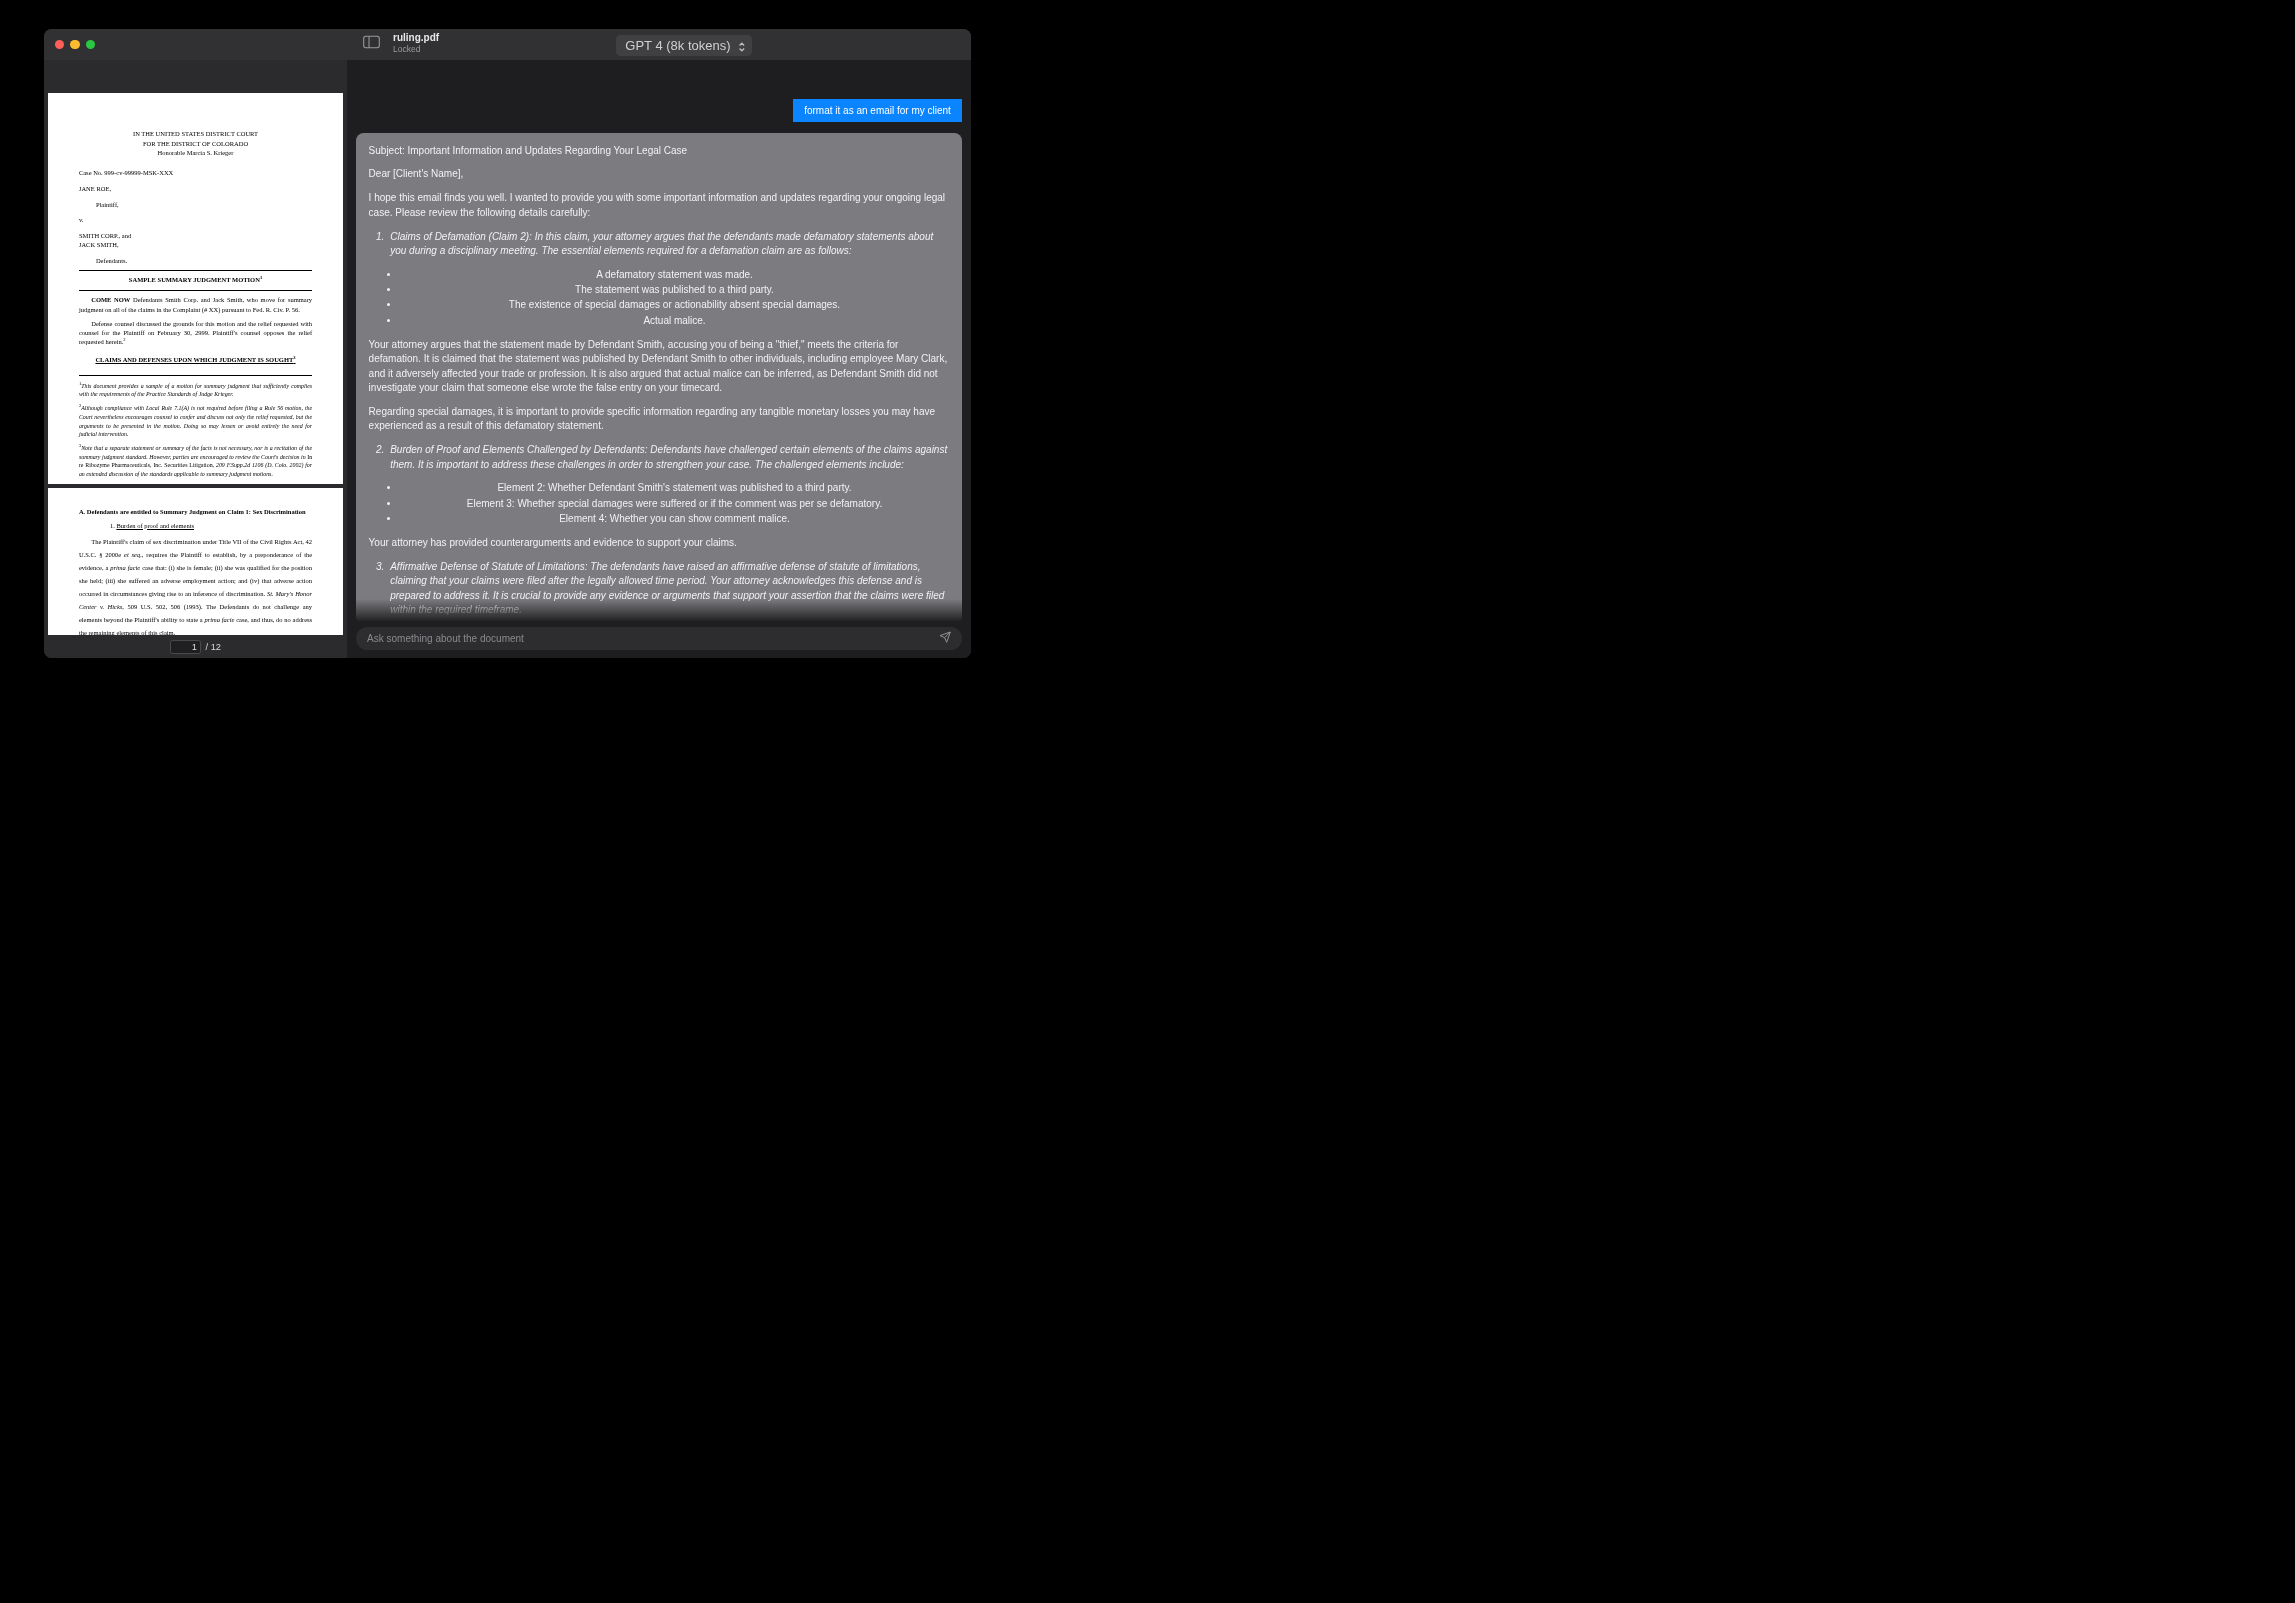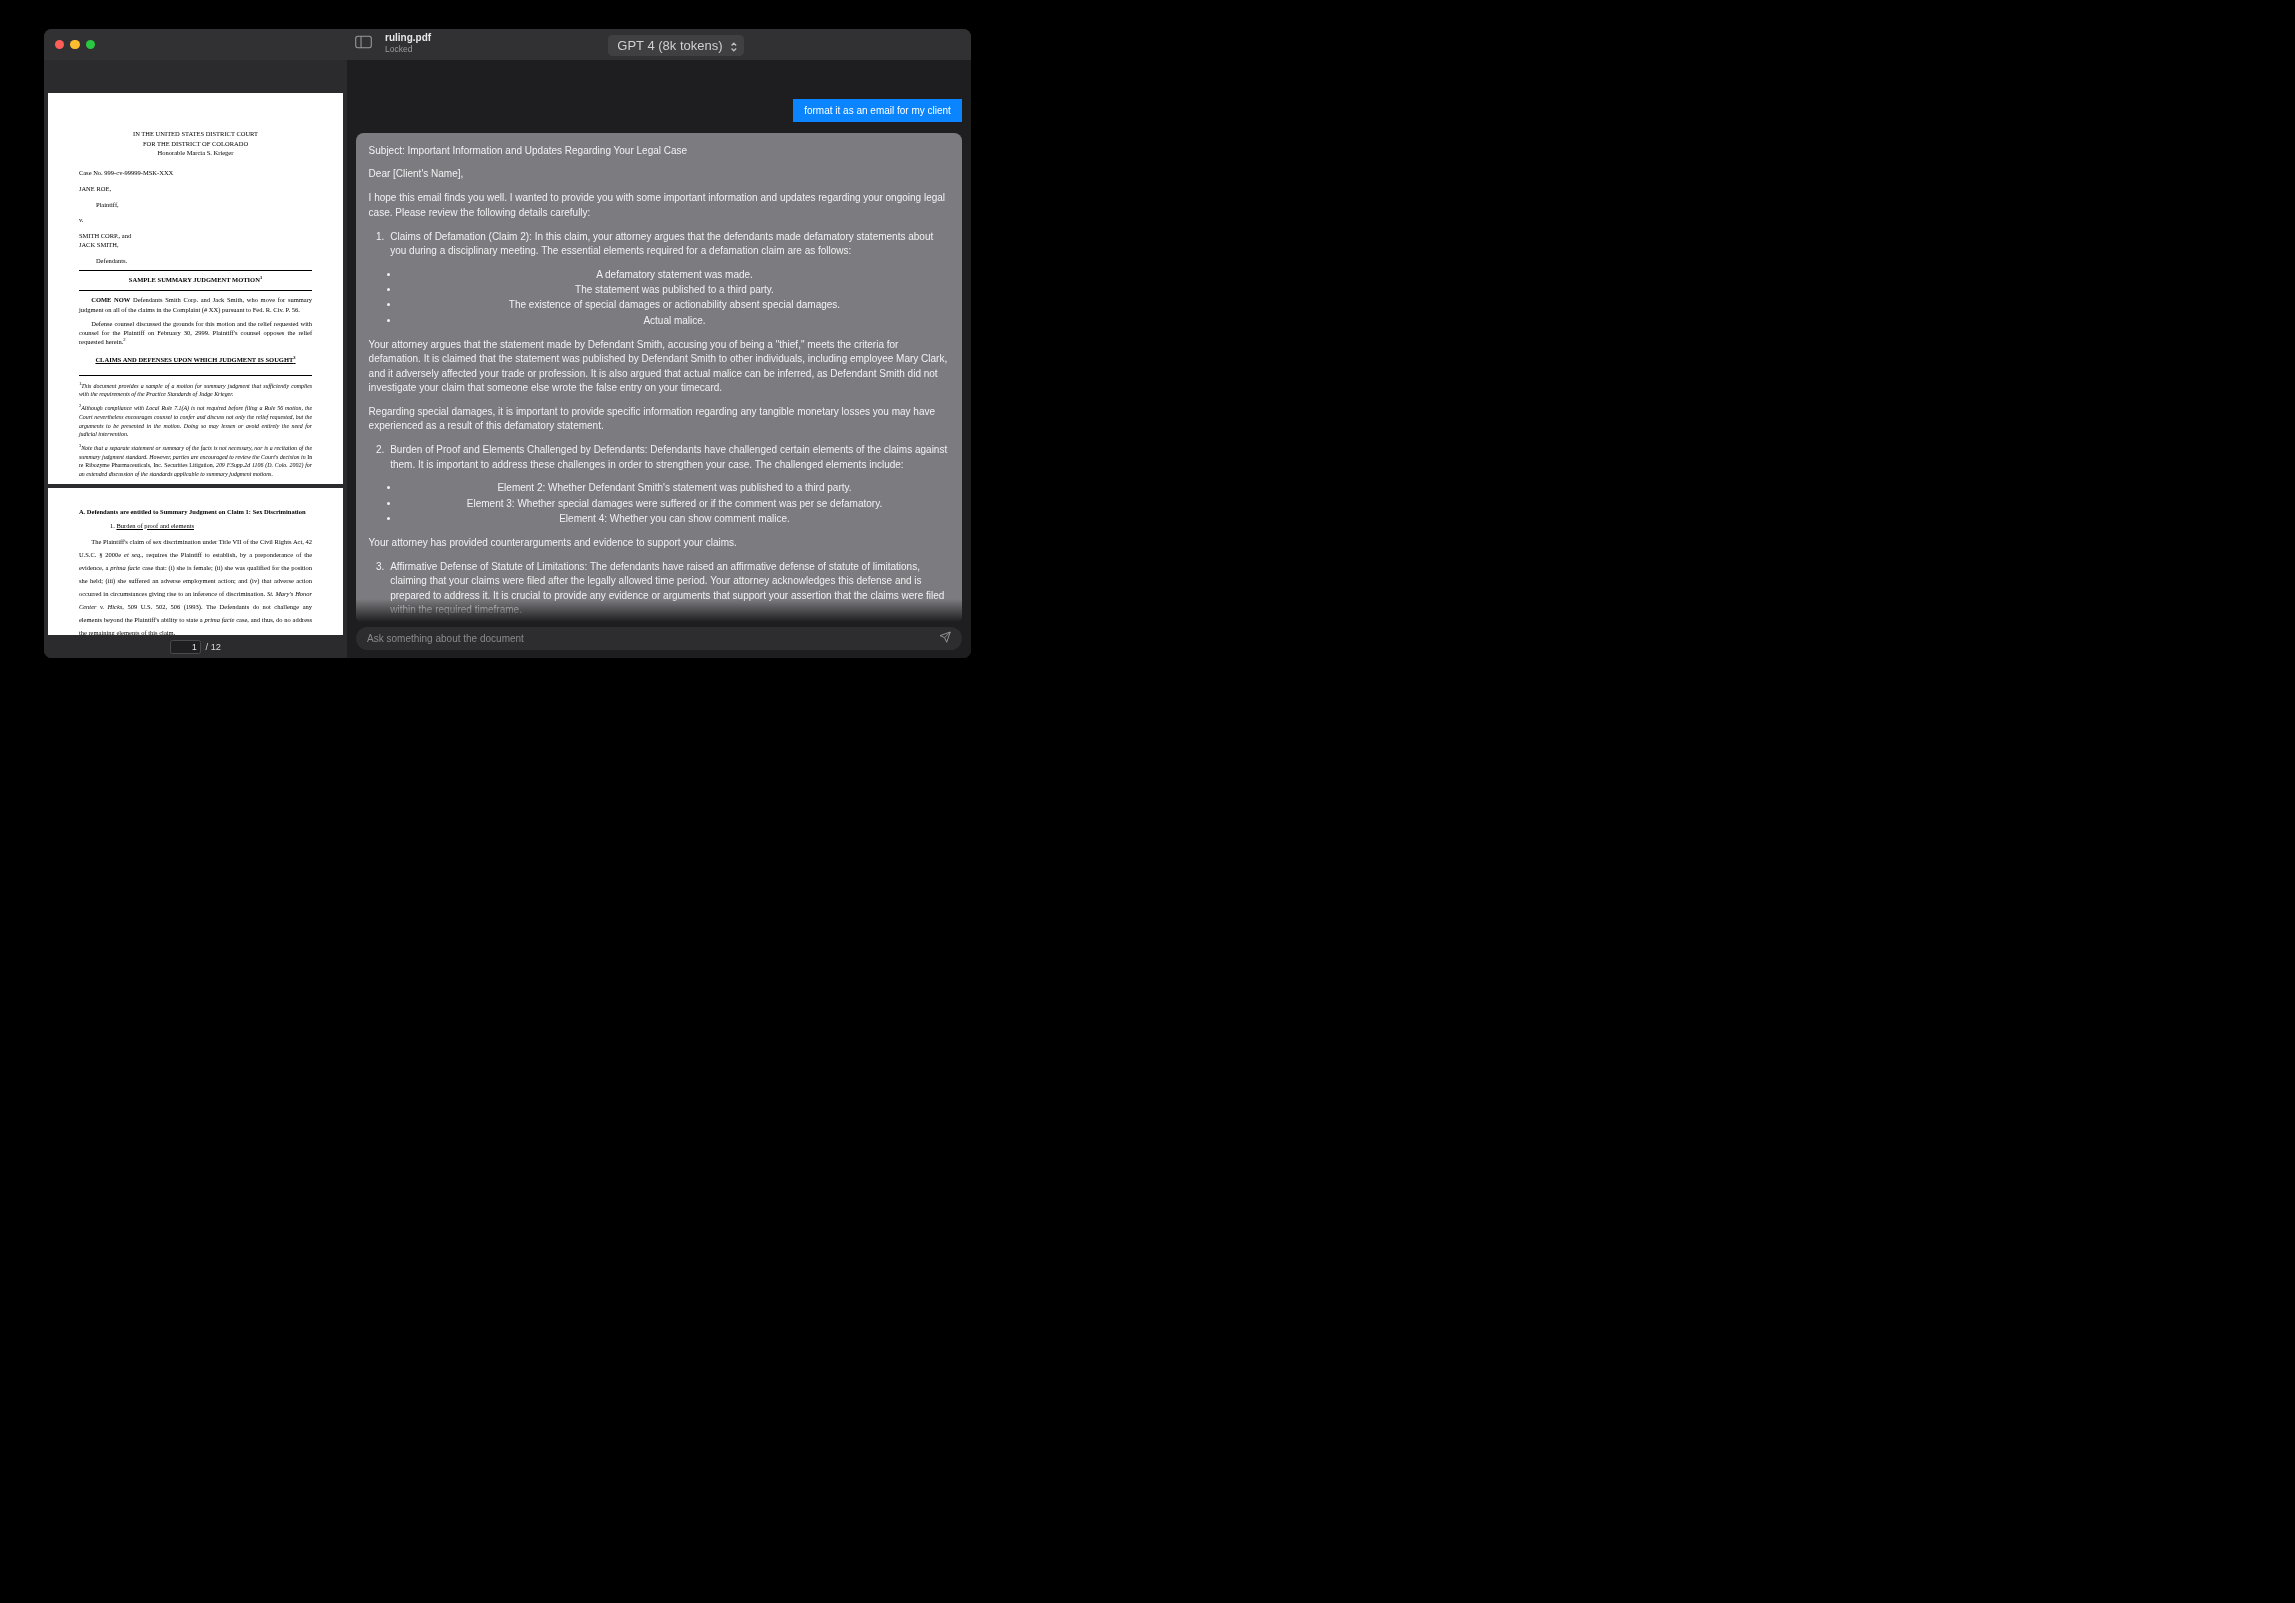--- a/index.html
+++ b/index.html
@@ -4,21 +4,21 @@
 <style>
 * { margin: 0; padding: 0; box-sizing: border-box; }
 html, body { width: 100%; height: 100%; background: #000; font-family: -apple-system, BlinkMacSystemFont, "Segoe UI", Helvetica, Arial, sans-serif; overflow: hidden; }
 .window { position: absolute; left: 44px; top: 29px; width: 927px; height: 629px; background: #2b2b2e; border-radius: 7.7px; overflow: hidden; display: flex; flex-direction: column; box-shadow: 0 15.4px 46px rgba(0,0,0,.6); }
 .titlebar { height: 31px; background: #313134; display: flex; align-items: center; padding-left: 10.8px; flex-shrink: 0; }
 .traffic { display: flex; gap: 6.2px; align-items: center; }
 .traffic .dot { width: 9.3px; height: 9.3px; border-radius: 50%; }
 .traffic .red { background: #ff5f57; }
 .traffic .yellow { background: #febc2e; }
 .traffic .green { background: #28c840; }
-.header { position: absolute; left: 0; right: 0; top: 0; height: 31px; display: flex; align-items: center; pointer-events: none; }
+.header { position: absolute; left: 8px; right: 0; top: 0; height: 31px; display: flex; align-items: center; pointer-events: none; }
 .header .sidebar-toggle-area { position: absolute; left: 311px; top: 6.2px; pointer-events: auto; }
 .sidebar-icon svg { width: 17px; height: 14px; stroke: #9a9a9e; fill: none; stroke-width: 1.5; }
 .header .title-area { position: absolute; left: 341px; top: 3.1px; pointer-events: auto; }
 .doc-title { font-size: 10px; font-weight: 600; color: #e8e8ea; line-height: 12.3px; }
 .doc-status { font-size: 8.5px; color: #9a9a9e; line-height: 10.8px; }
 .header .model-area { position: absolute; left: 564px; top: 6.2px; pointer-events: auto; }
 .model-pill { background: #404043; color: #d0d0d2; font-size: 13px; padding: 3.1px 21.6px 3.1px 9.3px; border-radius: 4.6px; position: relative; cursor: default; }
 .model-pill .chevrons { position: absolute; right: 6.2px; top: 50%; transform: translateY(-50%); width: 7.7px; height: 10.8px; }
 .model-pill .chevrons svg { width: 7.7px; height: 10.8px; stroke: #bcbcbf; fill: none; stroke-width: 1.8; }
 .body { flex: 1; display: flex; min-height: 0; }
@@ -46,21 +46,21 @@
 .page .sup { font-size: 4.6px; vertical-align: super; }
 .left-footer { height: 23px; background: #2b2b2e; display: flex; align-items: center; justify-content: center; gap: 4.6px; color: #d8d8dc; font-size: 9.3px; }
 .page-input { width: 31px; height: 14px; background: #1f1f22; border: 0.8px solid #4a4a4e; border-radius: 2.3px; color: #e8e8ea; text-align: right; font-size: 8.5px; padding: 0 3.1px; }
 .right { flex: 1; background: #1e1e20; display: flex; flex-direction: column; padding-top: 31px; min-width: 0; }
 .chat-scroll { flex: 1; overflow: hidden; padding: 7.7px 9.3px 0 9.3px; position: relative; }
 .user-row { display: flex; justify-content: flex-end; margin-bottom: 10.8px; }
 .user-bubble { background: #0a84ff; color: #fff; font-size: 10px; padding: 6.2px 10.8px; border-radius: 0; }
 .assistant-bubble { background: #7c7c80; color: #f2f2f4; font-size: 10px; line-height: 1.45; border-radius: 7.7px; padding: 10.8px 12.3px; height: 491px; overflow: hidden; position: relative; }
 .assistant-bubble p { margin-bottom: 9.3px; }
 .assistant-bubble ol { list-style: decimal; margin-left: 18.5px; margin-bottom: 9.3px; }
-.assistant-bubble ol > li { margin-bottom: 4.6px; padding-left: 3.1px; }
+.assistant-bubble ol > li { margin-bottom: 4.6px; padding-left: 3.1px; font-style: italic; }
 .assistant-bubble ul { list-style: disc; margin-left: 31px; margin-bottom: 9.3px; text-align: center; }
 .assistant-bubble ul li { margin-bottom: 0.8px; }
 .fade { position: absolute; left: 9.3px; right: 9.3px; bottom: 0; height: 23px; background: linear-gradient(to bottom, rgba(30,30,32,0), rgba(30,30,32,1)); pointer-events: none; }
 .input-row { height: 36px; padding: 4.6px 9.3px 7.7px 9.3px; display: flex; }
 .input-pill { flex: 1; background: #2d2d30; border-radius: 12.3px; display: flex; align-items: center; padding: 0 10.8px; }
 .input-pill input { flex: 1; background: transparent; border: none; outline: none; color: #d0d0d2; font-size: 10px; }
 .input-pill input::placeholder { color: #8a8a8e; }
 .send-icon svg { width: 12.3px; height: 12.3px; stroke: #9a9a9e; fill: none; stroke-width: 1.8; }
 </style>
 </head>

